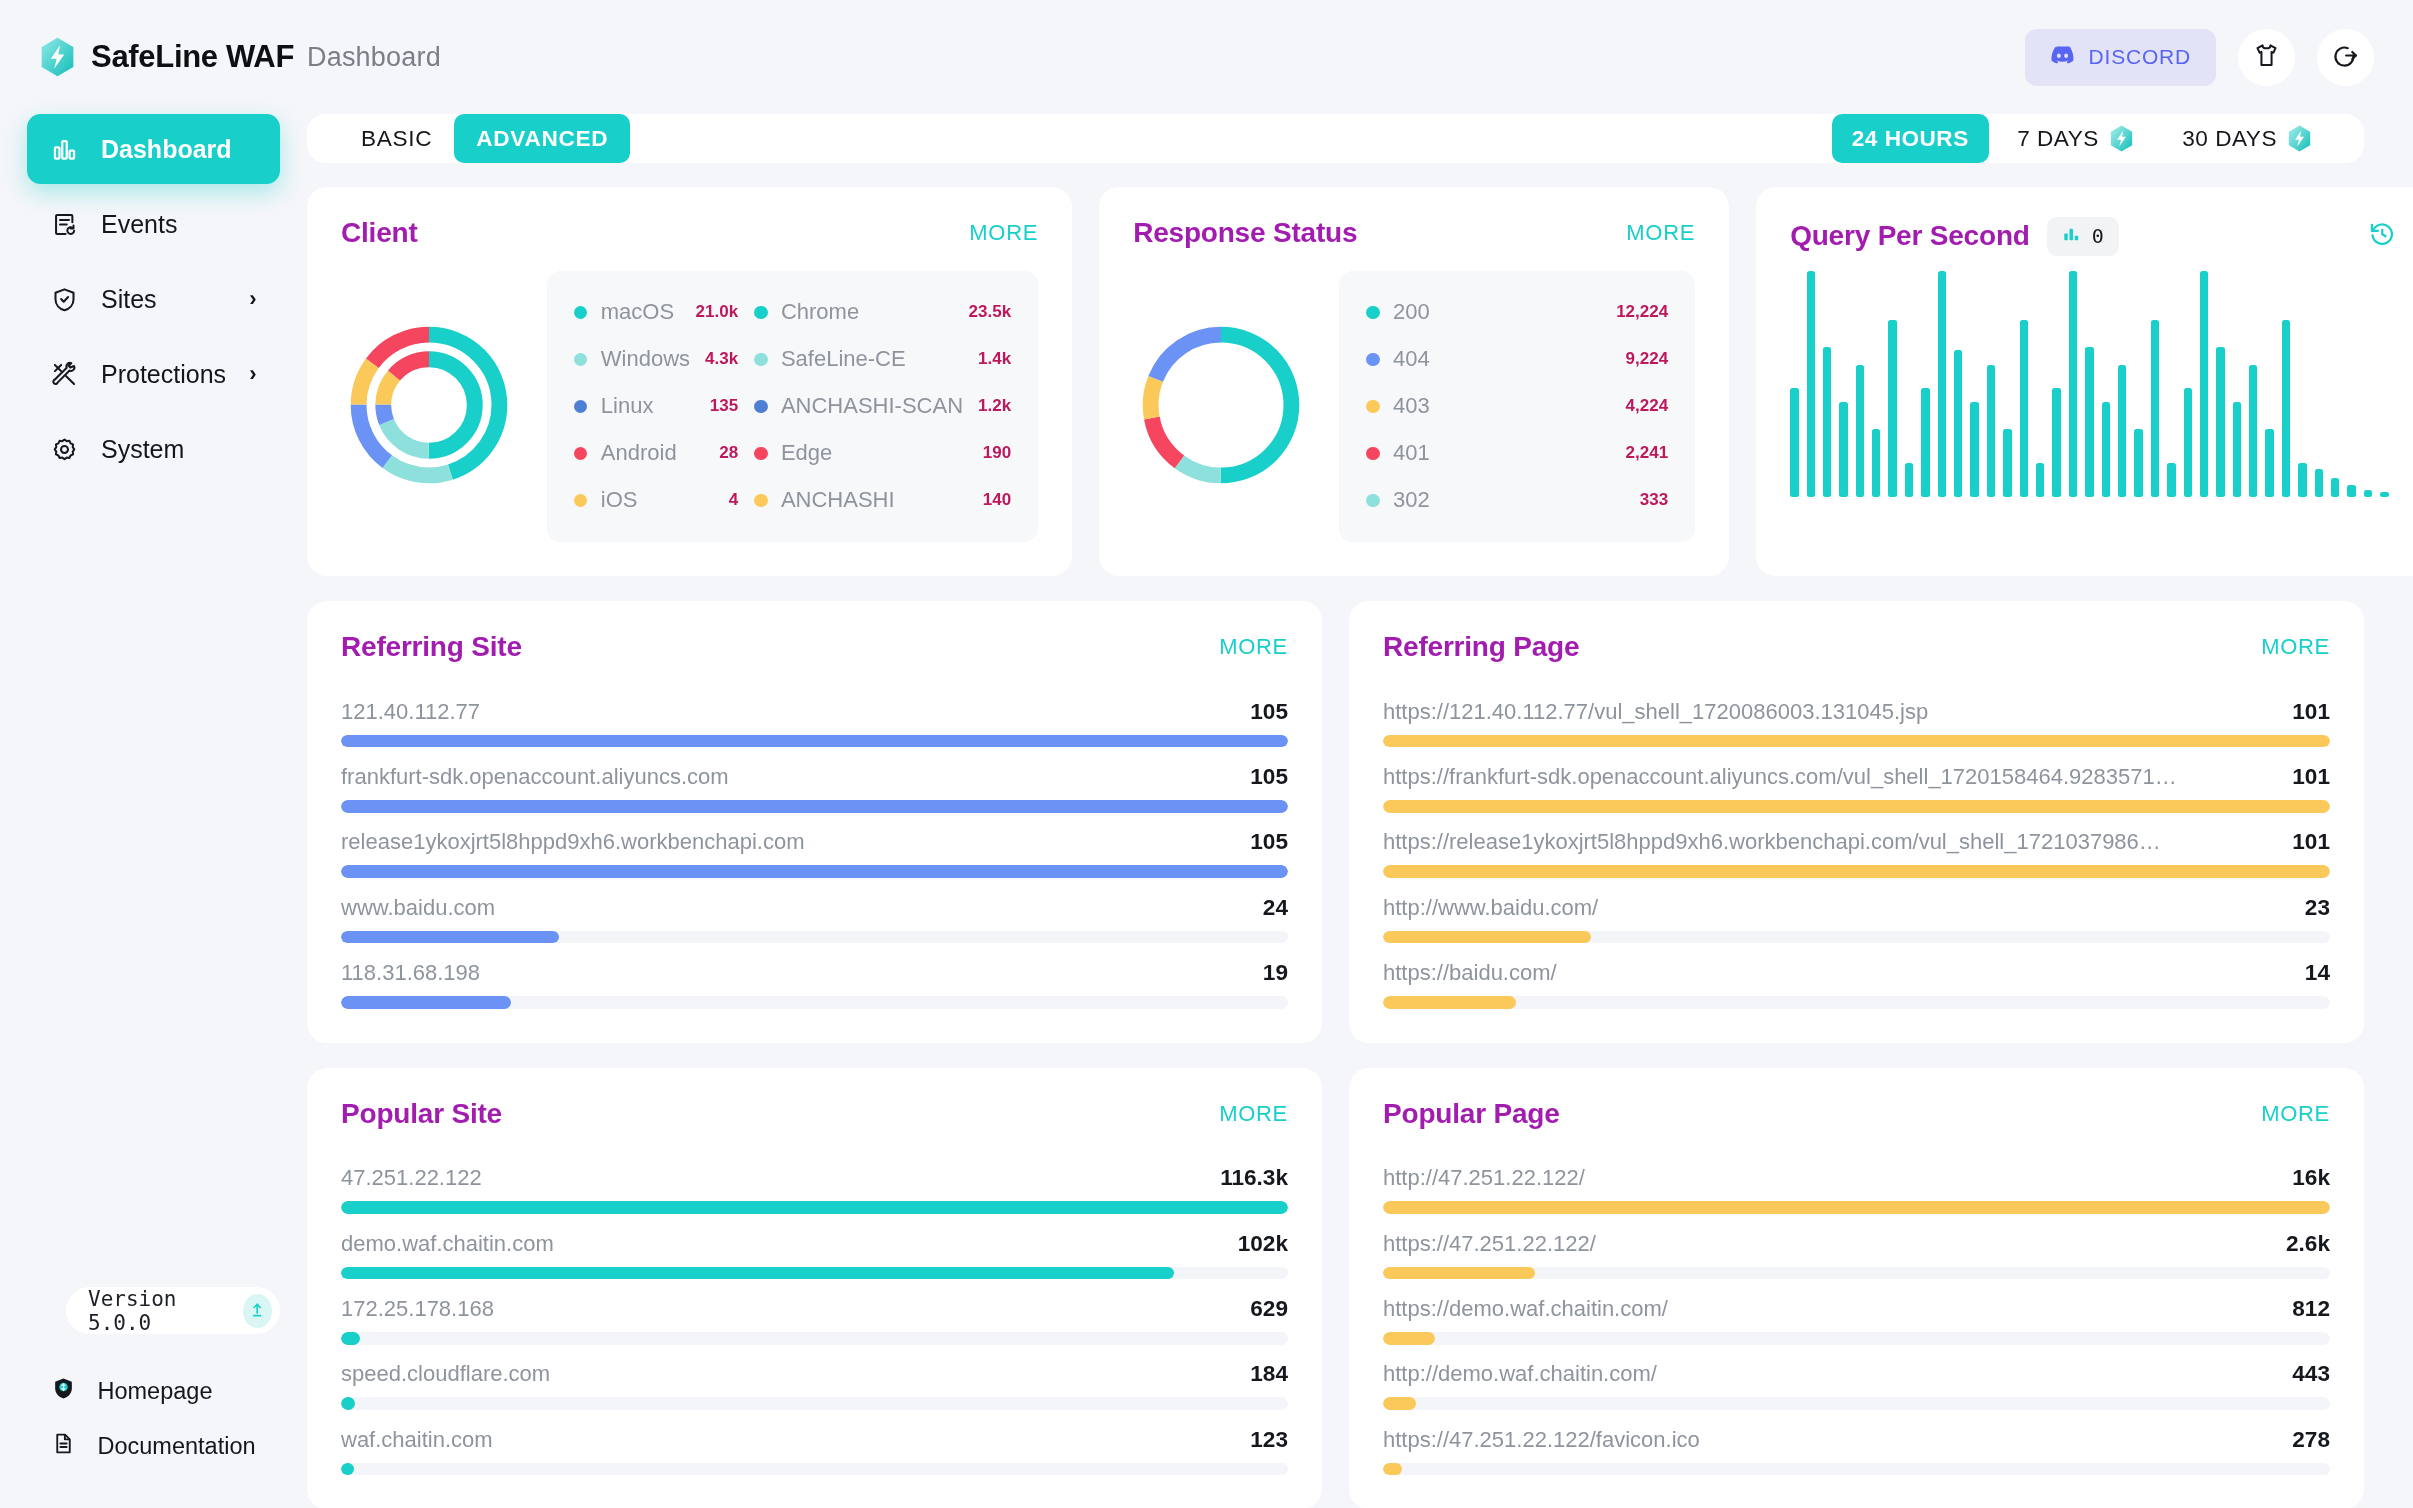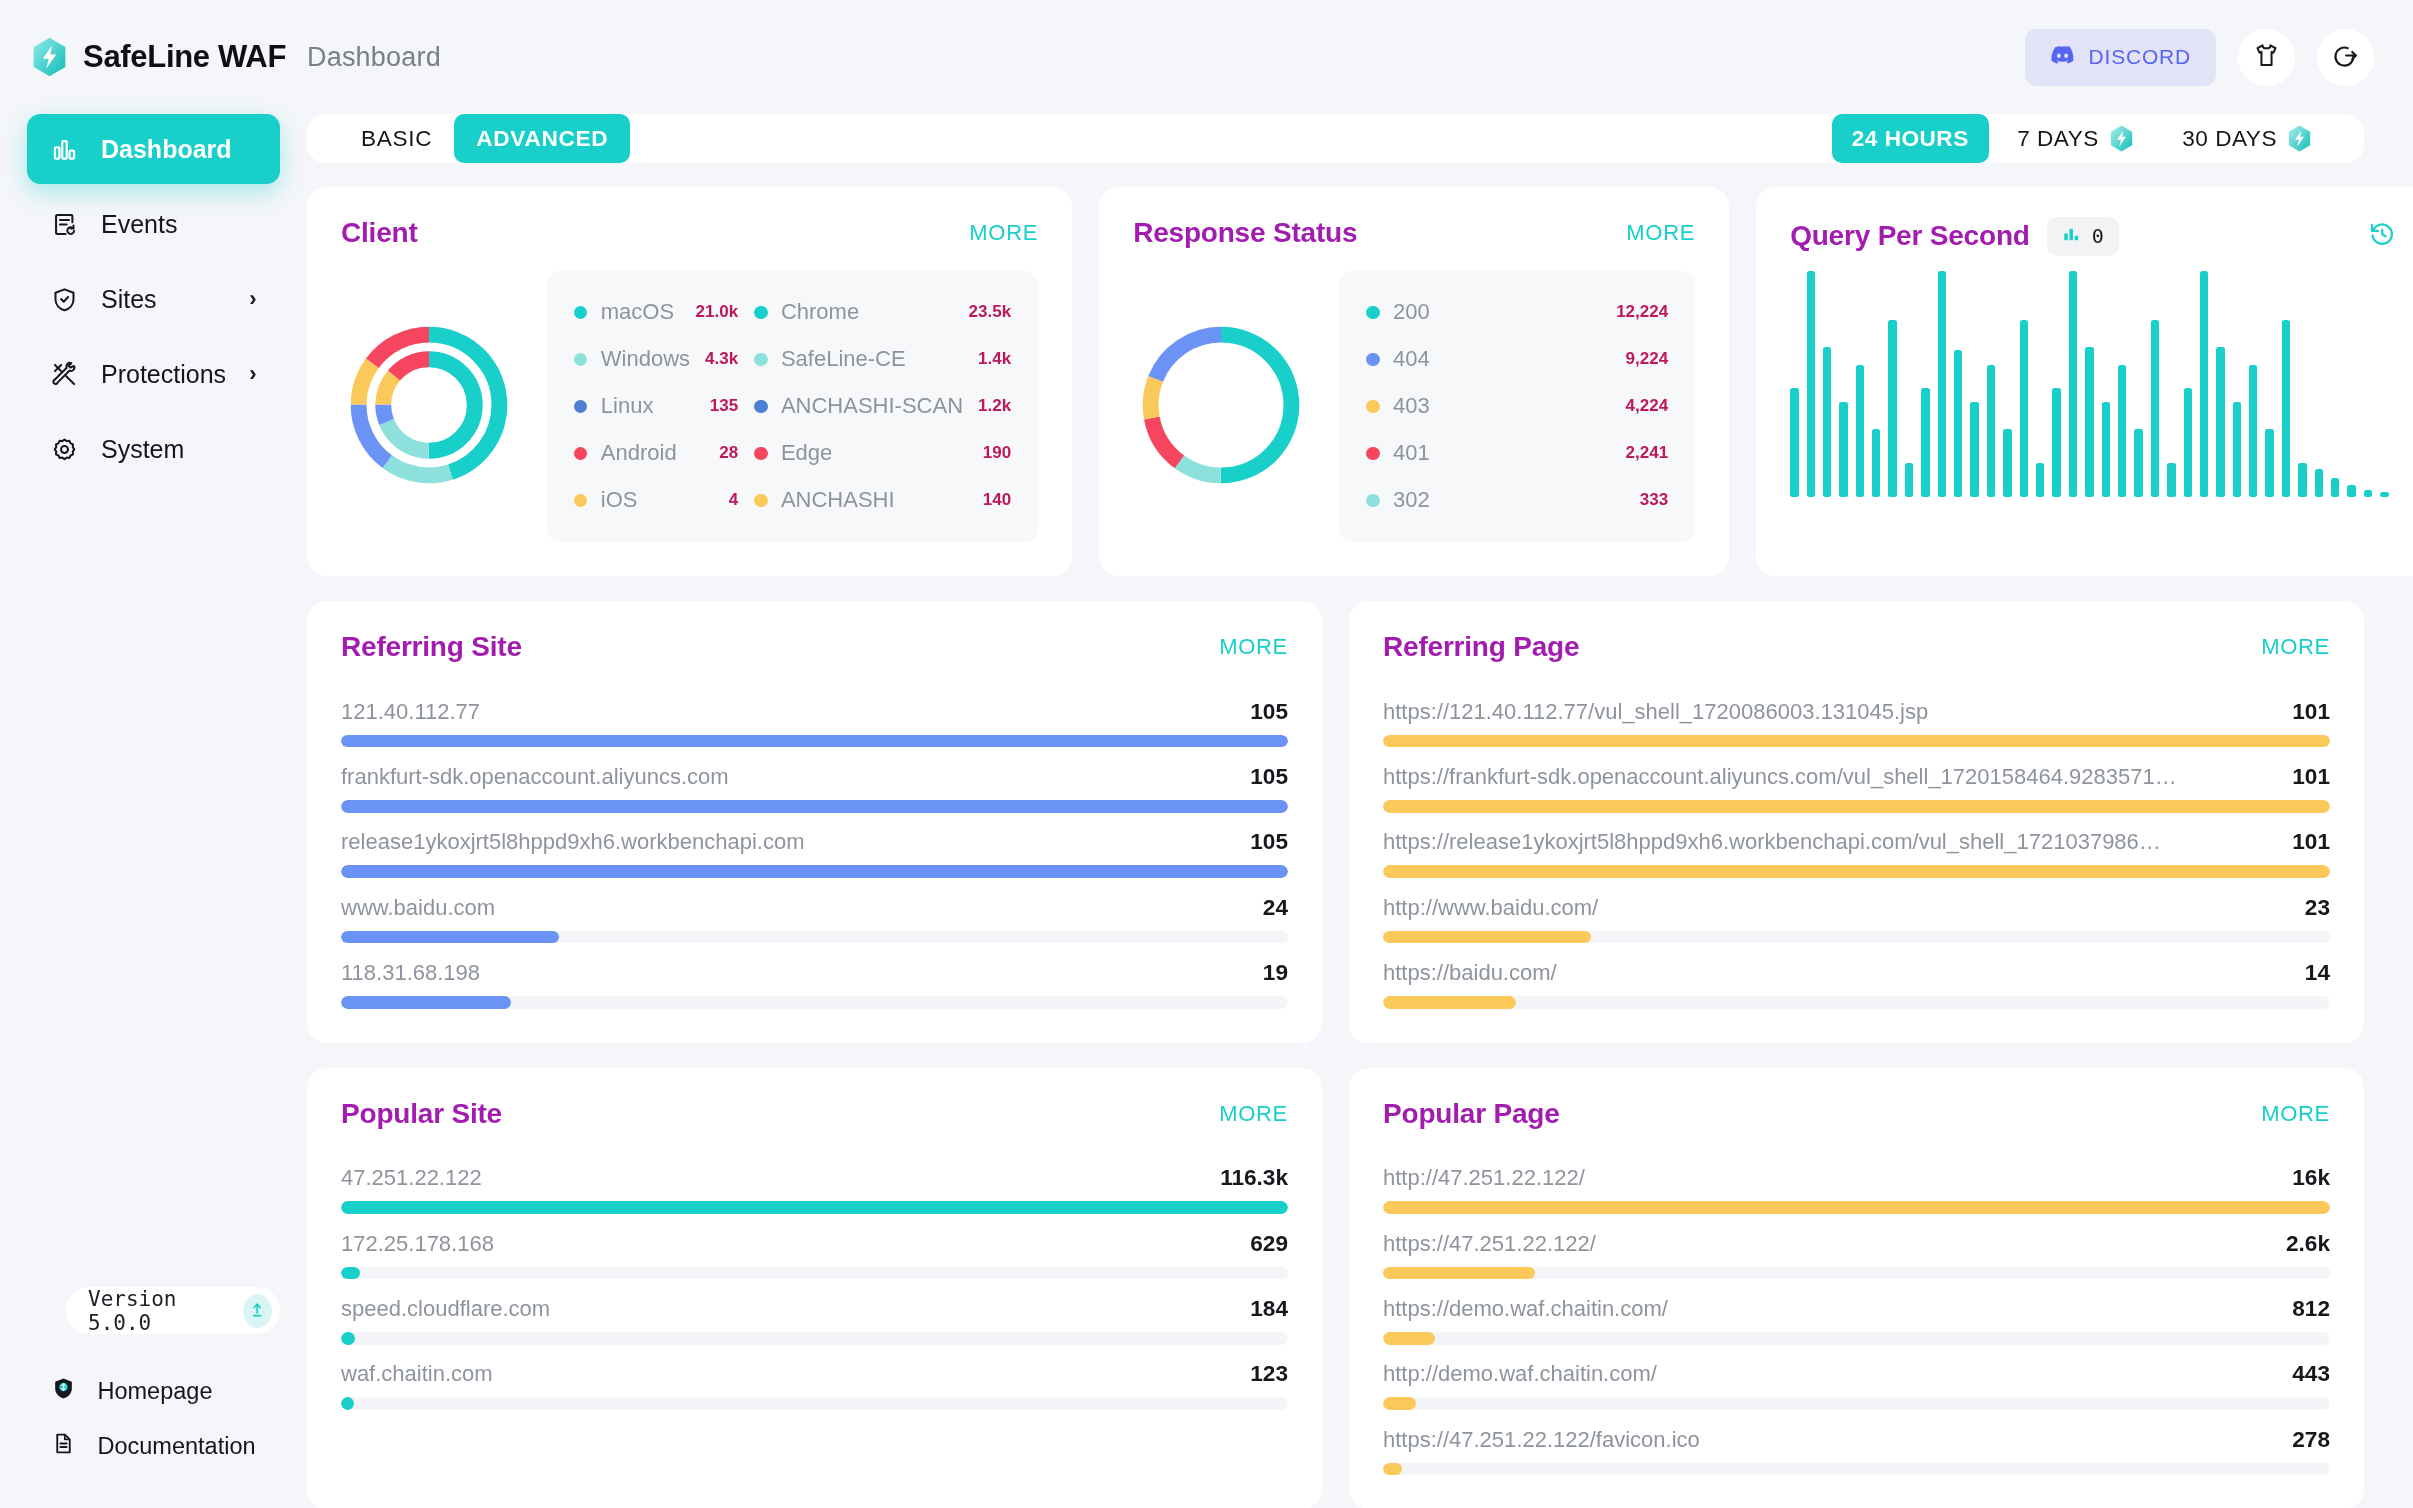--- a/index.html
+++ b/index.html
@@ -10,21 +10,21 @@
     overflow: hidden;
   }
   body { display: flex; flex-direction: column; }
 
   
   .topbar {
     height: 114px; flex: 0 0 114px;
     display: flex; align-items: center;
     background: #f5f6f9;
   }
-  .brand { width: 307px; display: flex; align-items: center; gap: 15px; padding-left: 31px; }
+  .brand { width: 307px; display: flex; align-items: center; gap: 15px; padding-left: 39px; }
   .logo-mark { width: 37px; height: 40px; flex: 0 0 37px; position: relative; }
   .brand-name { font-size: 31px; font-weight: 700; color: #0d0f12; letter-spacing: -0.3px; }
   .page-title { font-size: 27px; color: #7a7f87; letter-spacing: 0.2px; }
   .topbar-right { margin-left: auto; display: flex; align-items: center; gap: 22px; padding-right: 39px; }
   .discord-btn {
     display: flex; align-items: center; gap: 13.4px;
     background: #e3e3f8; color: #5865f2;
     border-radius: 11.7px; height: 57px; padding: 0 25px;
     font-size: 21px; font-weight: 500; letter-spacing: 0.8px;
     cursor: pointer; border: none;
@@ -656,20 +656,29 @@
               <div class="list-top">
                 <span class="list-label">47.251.22.122</span>
                 <span class="list-value">116.3k</span>
               </div>
               <div class="track">
                 <div class="fill" style="width: 100%; background: rgb(24, 207, 202);"></div>
               </div>
             </div>
             <div class="list-row">
               <div class="list-top">
+                <span class="list-label">demo.waf.chaitin.com</span>
+                <span class="list-value">102k</span>
+              </div>
+              <div class="track">
+                <div class="fill" style="width: 88%; background: rgb(24, 207, 202);"></div>
+              </div>
+            </div>
+            <div class="list-row">
+              <div class="list-top">
                 <span class="list-label">172.25.178.168</span>
                 <span class="list-value">629</span>
               </div>
               <div class="track">
                 <div class="fill" style="width: 2%; background: rgb(24, 207, 202);"></div>
               </div>
             </div>
             <div class="list-row">
               <div class="list-top">
                 <span class="list-label">speed.cloudflare.com</span>

